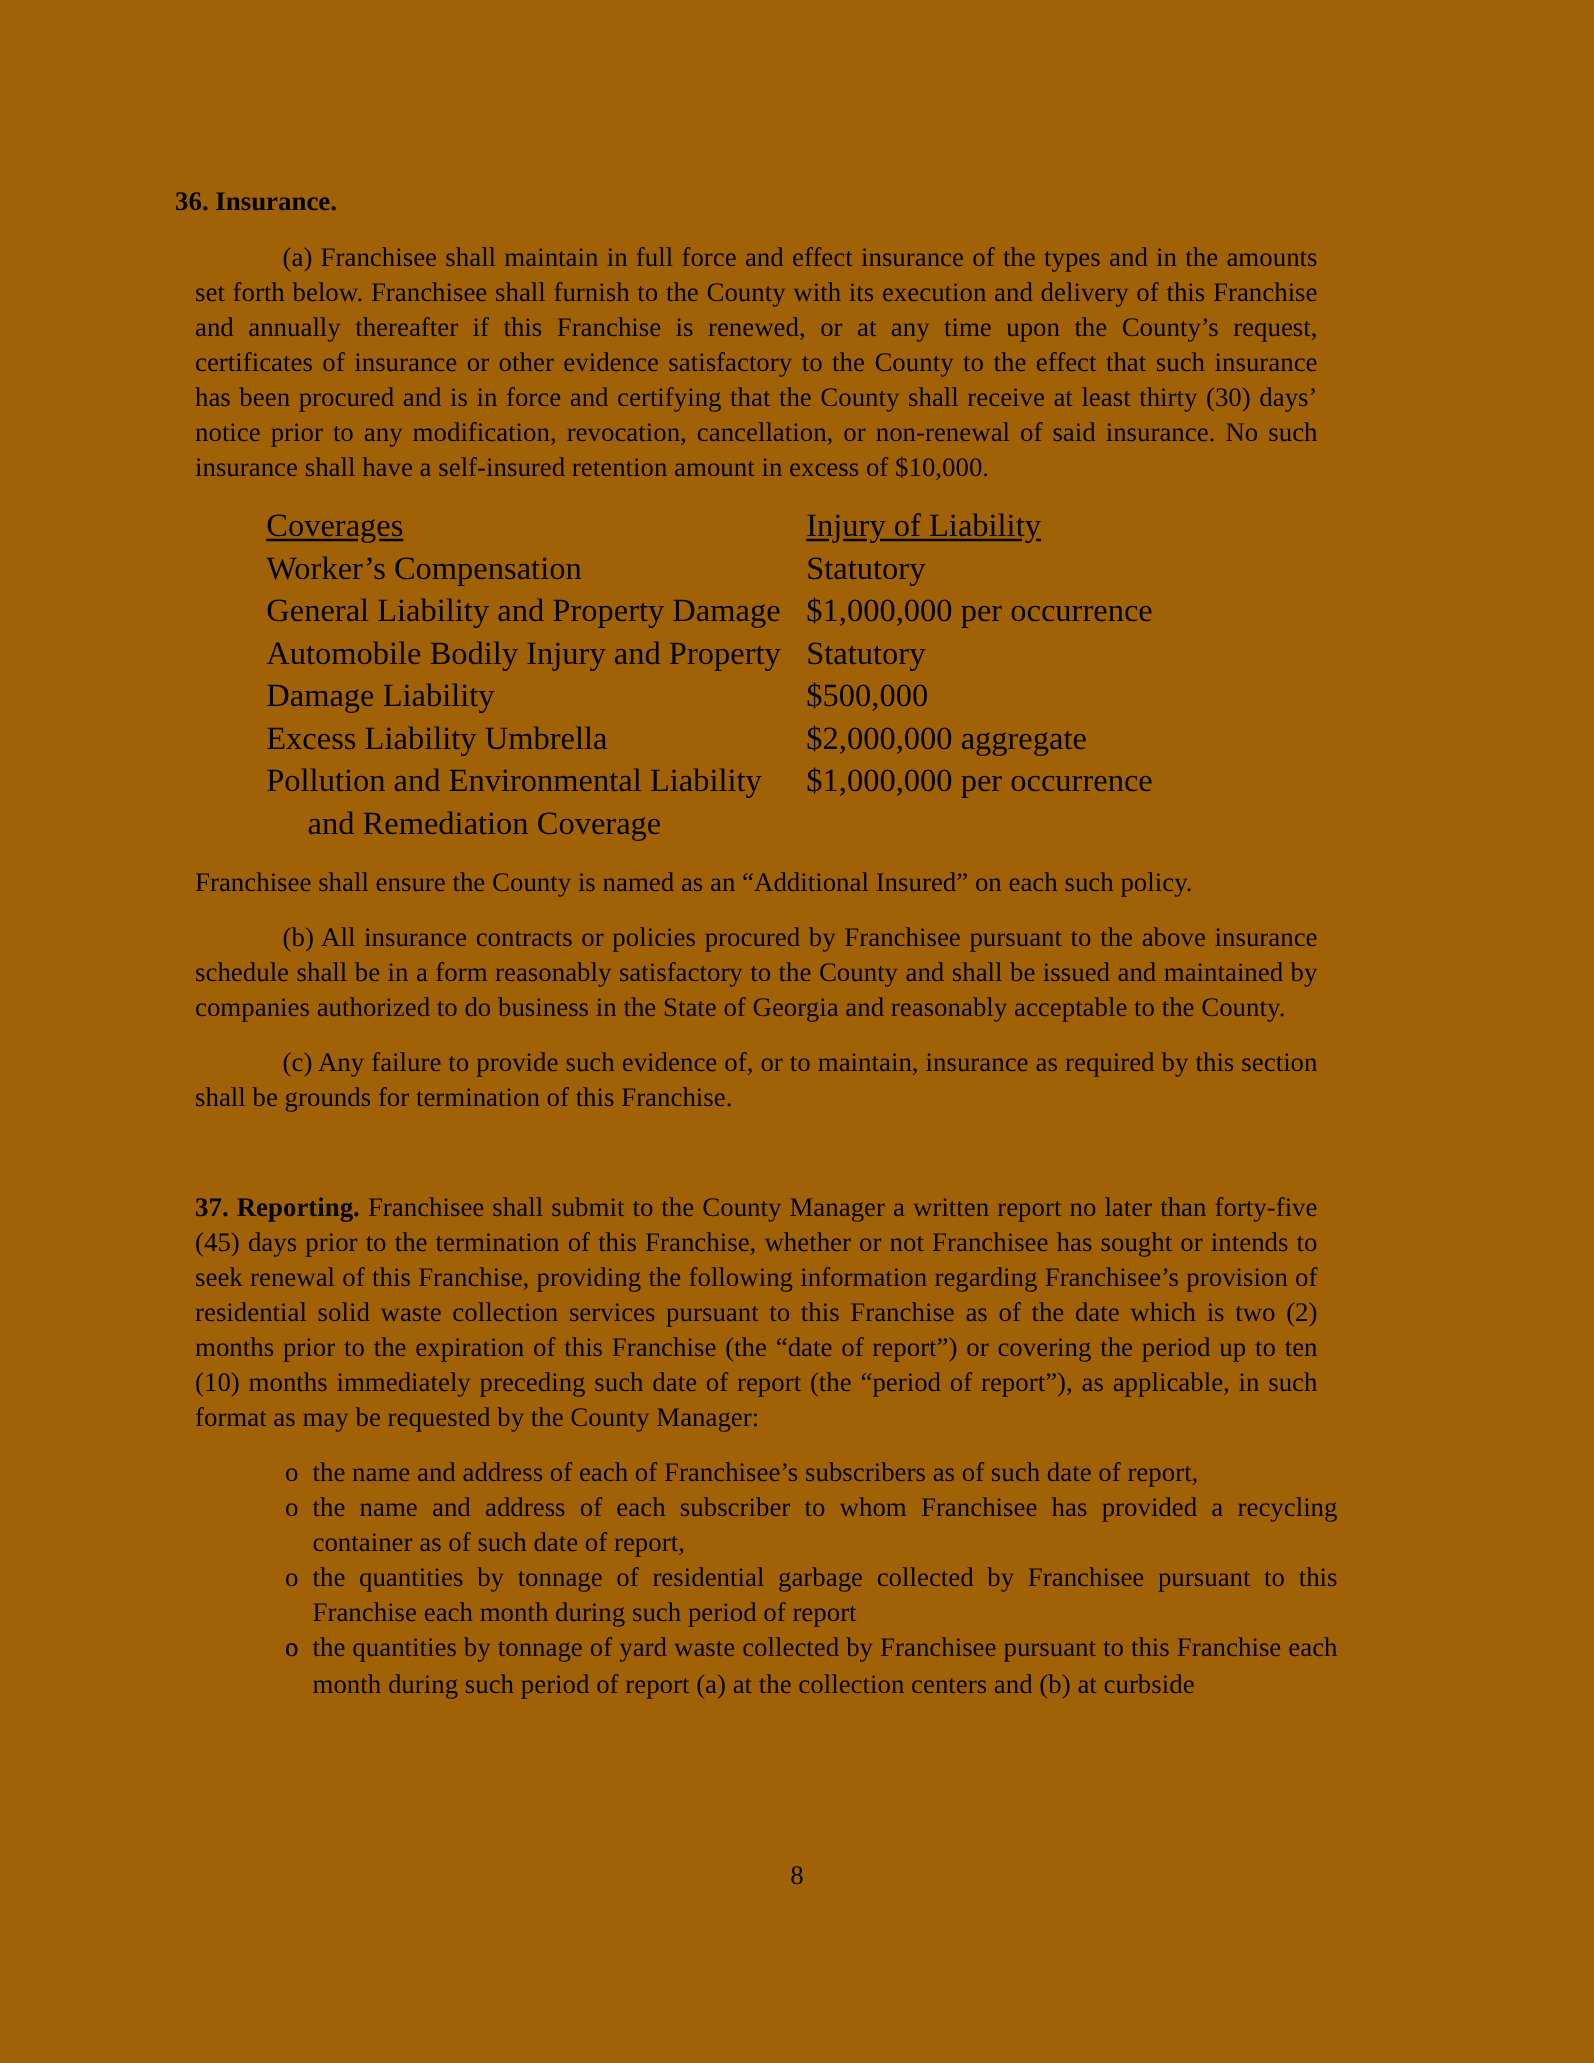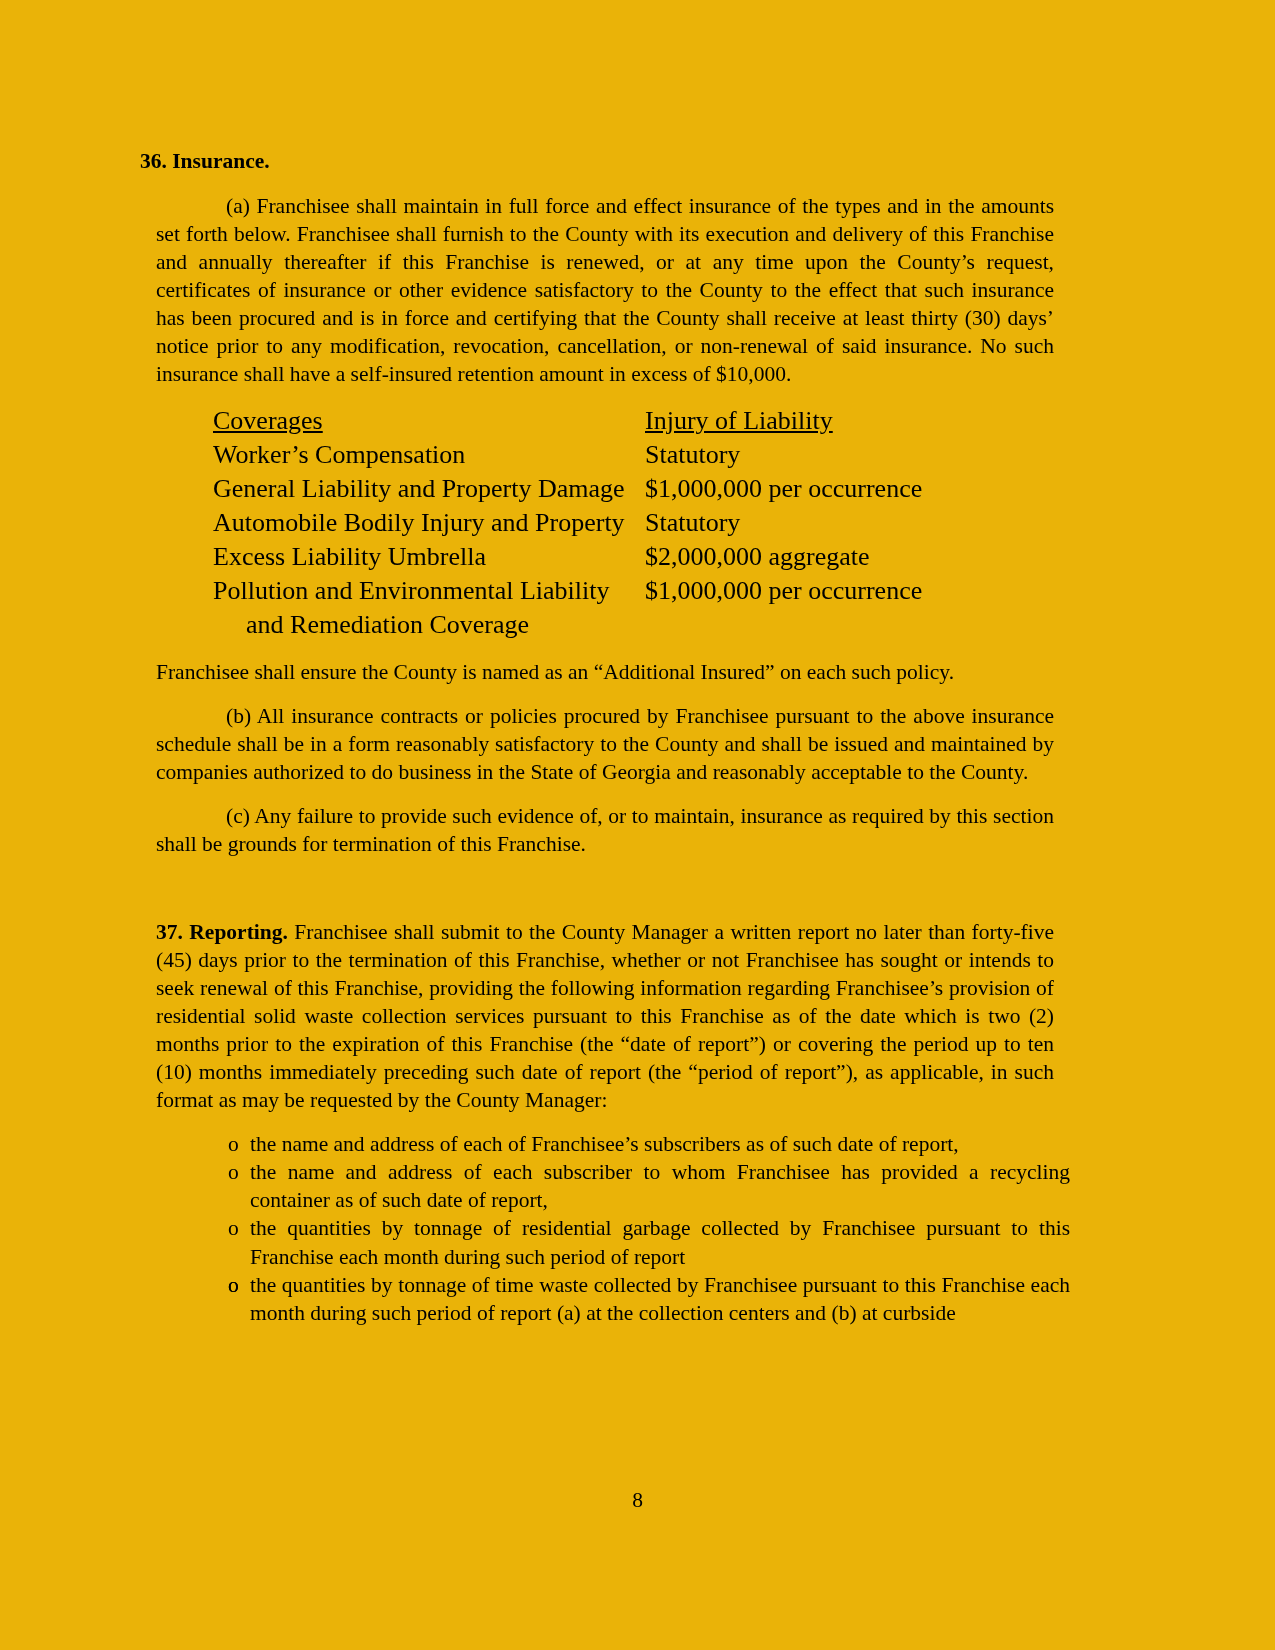--- a/index.html
+++ b/index.html
@@ -10,21 +10,21 @@
   }
   body {
     font-family: "Liberation Serif", "DejaVu Serif", serif;
     color: #000000;
   }
   .page {
     position: relative;
     width: 1275px;
     height: 1650px;
     margin: 0 auto;
-    background: #eab308;
+    background: #a16207;
     overflow: hidden;
     box-sizing: border-box;
   }
   .content {
     position: absolute;
     left: 140px;
     top: 148px;
     width: 930px;
   }
   
@@ -142,20 +142,24 @@
         </tr>
         <tr>
           <td class="cov">General Liability and Property Damage</td>
           <td class="lim">$1,000,000 per occurrence</td>
         </tr>
         <tr>
           <td class="cov">Automobile Bodily Injury and Property</td>
           <td class="lim">Statutory</td>
         </tr>
         <tr>
+          <td class="cov">Damage Liability</td>
+          <td class="lim">$500,000</td>
+        </tr>
+        <tr>
           <td class="cov">Excess Liability Umbrella</td>
           <td class="lim">$2,000,000 aggregate</td>
         </tr>
         <tr>
           <td class="cov">Pollution and Environmental Liability</td>
           <td class="lim">$1,000,000 per occurrence</td>
         </tr>
         <tr>
           <td class="cov cont-indent">and Remediation Coverage</td>
           <td class="lim"></td>
@@ -184,20 +188,20 @@
       </li>
       <li class="bullet-item">
         <span class="bullet-marker">o</span>
         <span>the quantities by tonnage of residential garbage collected by Franchisee pursuant to this Franchise each month during such period of report</span>
       </li>
       <li class="bullet-item">
         <span class="bullet-marker">o</span>
       </li>
       <li class="bullet-item">
         <span class="bullet-marker">o</span>
-        <span>the quantities by tonnage of time waste collected by Franchisee pursuant to this Franchise each month during such period of report (a) at the collection centers and (b) at curbside</span>
+        <span>the quantities by tonnage of yard waste collected by Franchisee pursuant to this Franchise each month during such period of report (a) at the collection centers and (b) at curbside</span>
       </li>
     </ul>
 
   </div>
 
   <div class="page-number">8</div>
 </div>
 
 </body></html>

